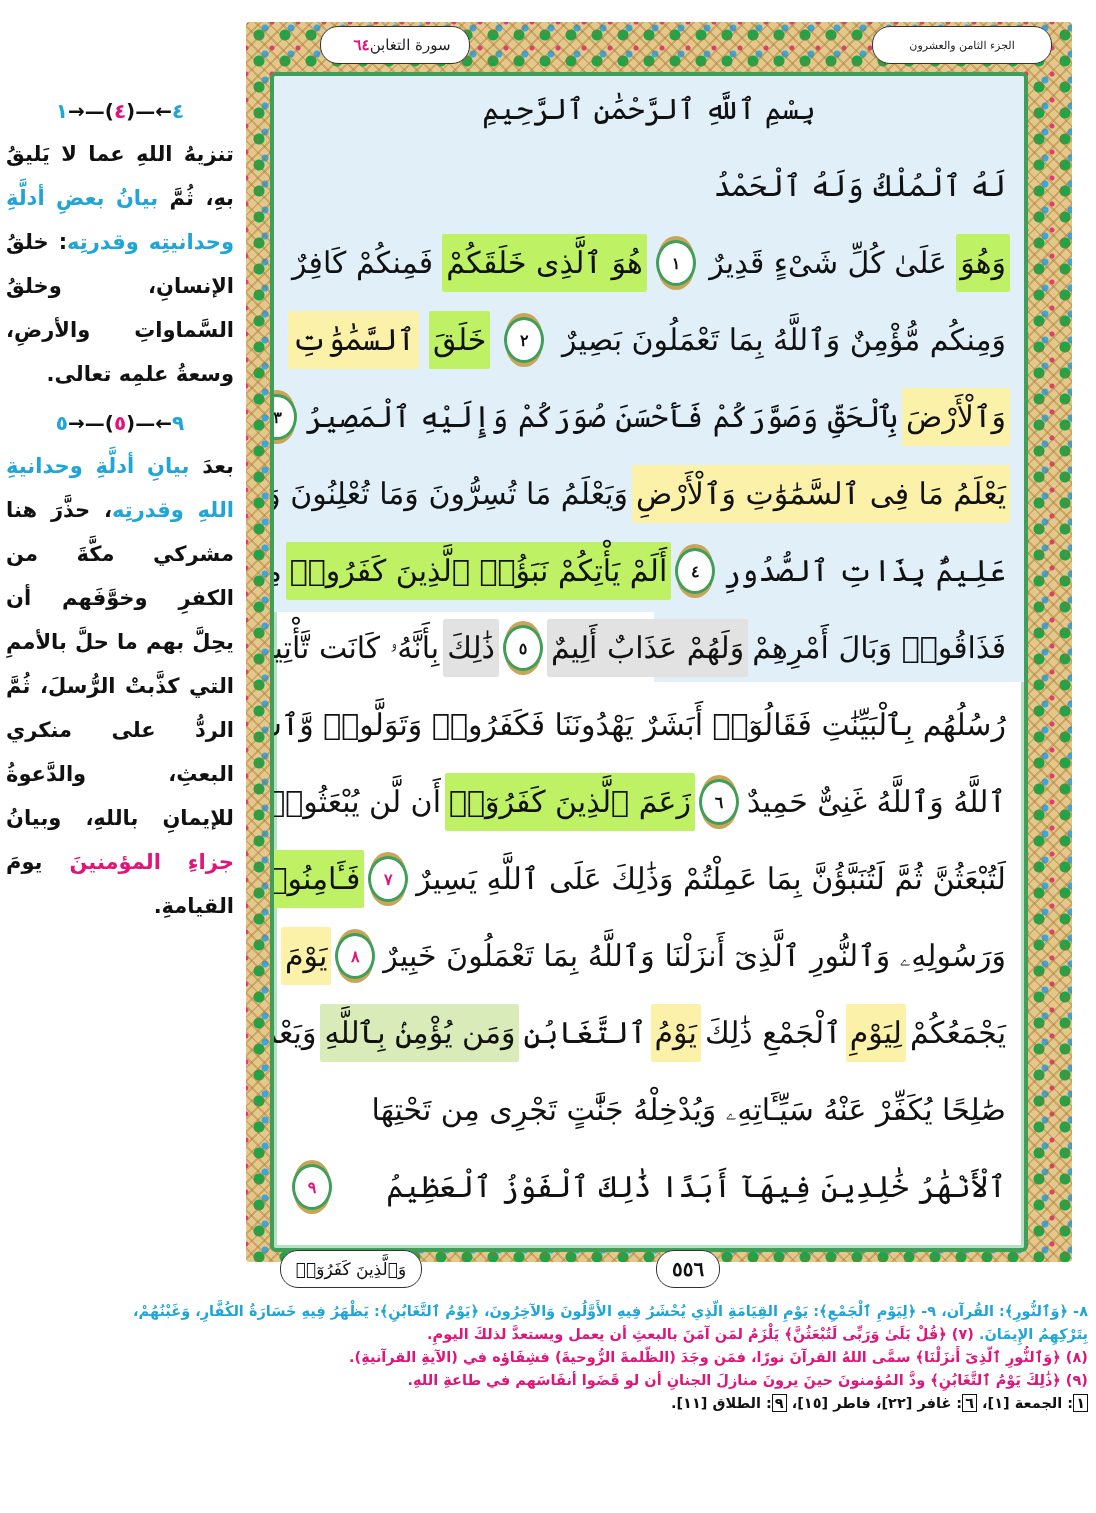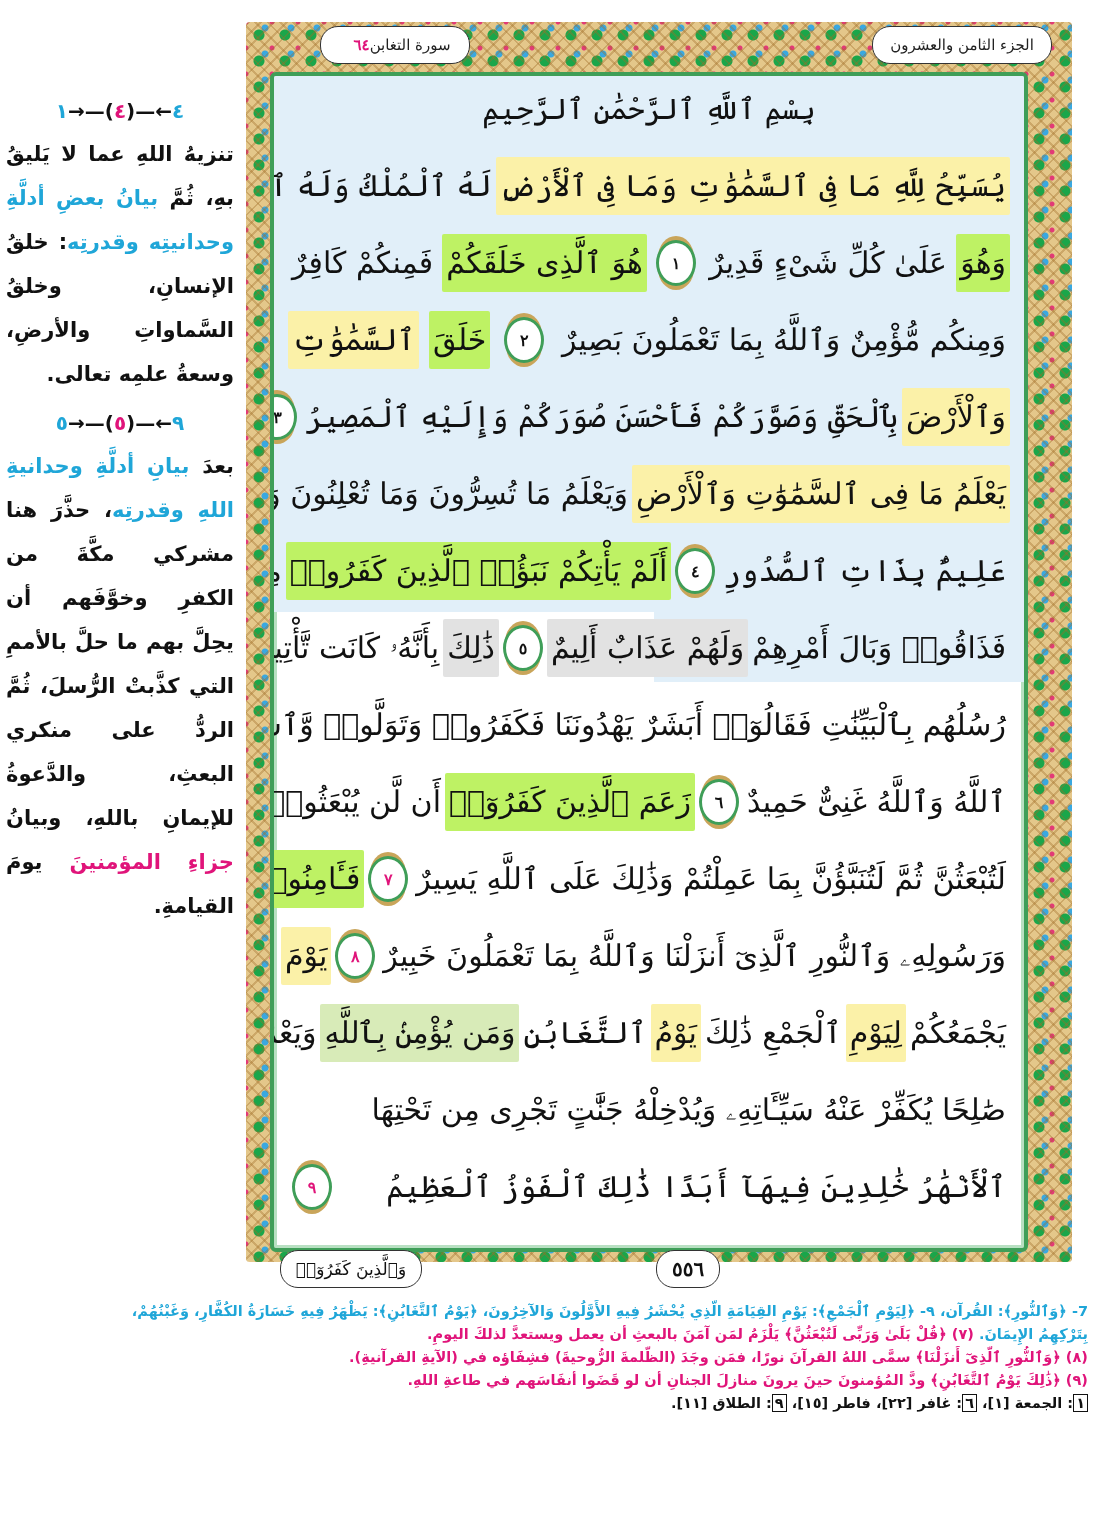--- a/index.html
+++ b/index.html
@@ -22,21 +22,21 @@
     background: repeating-linear-gradient(45deg, rgba(160,110,40,0.35) 0 2px, transparent 2px 9px),
                 repeating-linear-gradient(-45deg, rgba(160,110,40,0.35) 0 2px, transparent 2px 9px);
     border-radius: 4px; pointer-events: none;
   }
   .header-cartouche {
     position: absolute; top: 26px; height: 36px; background: #fff; border: 1.5px solid #333;
     border-radius: 18px; display: flex; align-items: center; justify-content: center; z-index: 3;
     font-family: "DejaVu Serif", serif; font-size: 15px; color: #222; padding: 0 14px;
   }
   .surah-cartouche { left: 320px; width: 120px; }
-  .juz-cartouche { left: 872px; width: 150px; font-size: 15px; text-align: right; }
+  .juz-cartouche { left: 872px; width: 150px; font-size: 11px; text-align: right; }
   .surah-num { color: #e0147a; font-weight: bold; margin-left: 14px; }
   .footer-cartouche {
     position: absolute; top: 1250px; height: 36px; background: #fff; border: 1.5px solid #333;
     border-radius: 18px; display: flex; align-items: center; justify-content: center; z-index: 3;
     font-family: "DejaVu Serif", serif; color: #111;
   }
   .catchword { left: 280px; width: 140px; font-size: 17px; }
   .page-num { left: 656px; width: 62px; font-size: 20px; font-weight: bold; }
 
   .text-panel {
@@ -105,21 +105,20 @@
   <span>سورة التغابن</span>
   <span class="surah-num">٦٤</span>
 </div>
 
 <div class="text-panel">
   <div class="bgblue"></div>
   <div class="bgblue2"></div>
   <div class="basmala">بِسْمِ ٱللَّهِ ٱلرَّحْمَٰنِ ٱلرَّحِيمِ</div>
   <div id="qlines">
       <div class="qline" style="top: 78px;">
-        <span class="seg hl-yellow">يُسَبِّحُ لِلَّهِ مَا فِى ٱلسَّمَٰوَٰتِ وَمَا فِى ٱلْأَرْضِ</span>
         <span class="seg">لَهُ ٱلْمُلْكُ وَلَهُ ٱلْحَمْدُ</span>
       </div>
       <div class="qline" style="top: 155px;">
         <span class="seg hl-pink">وَهُوَ</span>
         <span class="seg">عَلَىٰ كُلِّ شَىْءٍ قَدِيرٌ</span>
         <span class="ayah-marker">١</span>
         <span class="seg hl-pink">هُوَ ٱلَّذِى خَلَقَكُمْ</span>
         <span class="seg">فَمِنكُمْ كَافِرٌ</span>
       </div>
       <div class="qline" style="top: 232px;">
@@ -196,18 +195,18 @@
 </div>
 
 <div class="side" id="side">
     <div class="range" style="direction: ltr;"><span>٤</span><span class="arr">←—(</span><span class="mid">٤</span><span class="arr">)—→</span><span>١</span></div>
     <div class="sidepara"><span>تنزيهُ اللهِ عما لا يَليقُ بهِ، ثُمَّ </span><span class="blue">بيانُ بعضِ أدلَّةِ وحدانيتِه وقدرتِه</span><span>: خلقُ الإنسانِ، وخلقُ السَّماواتِ والأرضِ، وسعةُ علمِه تعالى.</span></div>
     <div class="range" style="direction: ltr;"><span>٩</span><span class="arr">←—(</span><span class="mid">٥</span><span class="arr">)—→</span><span>٥</span></div>
     <div class="sidepara"><span>بعدَ </span><span class="blue">بيانِ أدلَّةِ وحدانيةِ اللهِ وقدرتِه</span><span>، حذَّرَ هنا مشركي مكَّةَ من الكفرِ وخوَّفَهم أن يحِلَّ بهم ما حلَّ بالأممِ التي كذَّبتْ الرُّسلَ، ثُمَّ الردُّ على منكري البعثِ، والدَّعوةُ للإيمانِ باللهِ، وبيانُ </span><span class="pink">جزاءِ المؤمنينَ</span><span> يومَ القيامةِ.</span></div>
   </div>
 
 <div class="notes" id="notes">
-    <div class="n"><span class="c-blue">7- ﴿وَٱلنُّورِ﴾: القُرآن، ٩- ﴿لِيَوْمِ ٱلْجَمْعِ﴾: يَوْمِ القِيَامَةِ الَّذِي يُحْشَرُ فِيهِ الأَوَّلُونَ وَالآخِرُونَ، ﴿يَوْمُ ٱلتَّغَابُنِ﴾: يَظْهَرُ فِيهِ خَسَارَةُ الكُفَّارِ، وَغَبْنُهُمْ،</span></div>
+    <div class="n"><span class="c-blue">٨- ﴿وَٱلنُّورِ﴾: القُرآن، ٩- ﴿لِيَوْمِ ٱلْجَمْعِ﴾: يَوْمِ القِيَامَةِ الَّذِي يُحْشَرُ فِيهِ الأَوَّلُونَ وَالآخِرُونَ، ﴿يَوْمُ ٱلتَّغَابُنِ﴾: يَظْهَرُ فِيهِ خَسَارَةُ الكُفَّارِ، وَغَبْنُهُمْ،</span></div>
     <div class="n"><span class="c-blue">بِتَرْكِهِمُ الإِيمَانَ. </span><span class="c-pink">(٧) ﴿قُلْ بَلَىٰ وَرَبِّى لَتُبْعَثُنَّ﴾ يَلْزَمُ لمَن آمَنَ بالبعثِ أن يعمل ويستعدَّ لذلكَ اليومِ.</span></div>
     <div class="n"><span class="c-pink">(٨) ﴿وَٱلنُّورِ ٱلَّذِىٓ أَنزَلْنَا﴾ سمَّى اللهُ القرآنَ نورًا، فمَن وجَدَ (الظُّلمةَ الرُّوحيةَ) فشِفَاؤه في (الآيةِ القرآنيةِ).</span></div>
     <div class="n"><span class="c-pink">(٩) ﴿ذَٰلِكَ يَوْمُ ٱلتَّغَابُنِ﴾ ودَّ المُؤمنونَ حينَ يرونَ منازلَ الجنانِ أن لو قَضَوا أنفَاسَهم في طاعةِ اللهِ.</span></div>
     <div class="n c-black"><span class="refbox">١</span><span>: الجمعة [١]، </span><span class="refbox">٦</span><span>: غافر [٢٢]، فاطر [١٥]، </span><span class="refbox">٩</span><span>: الطلاق [١١].</span></div>
   </div>
 
 </body></html>

